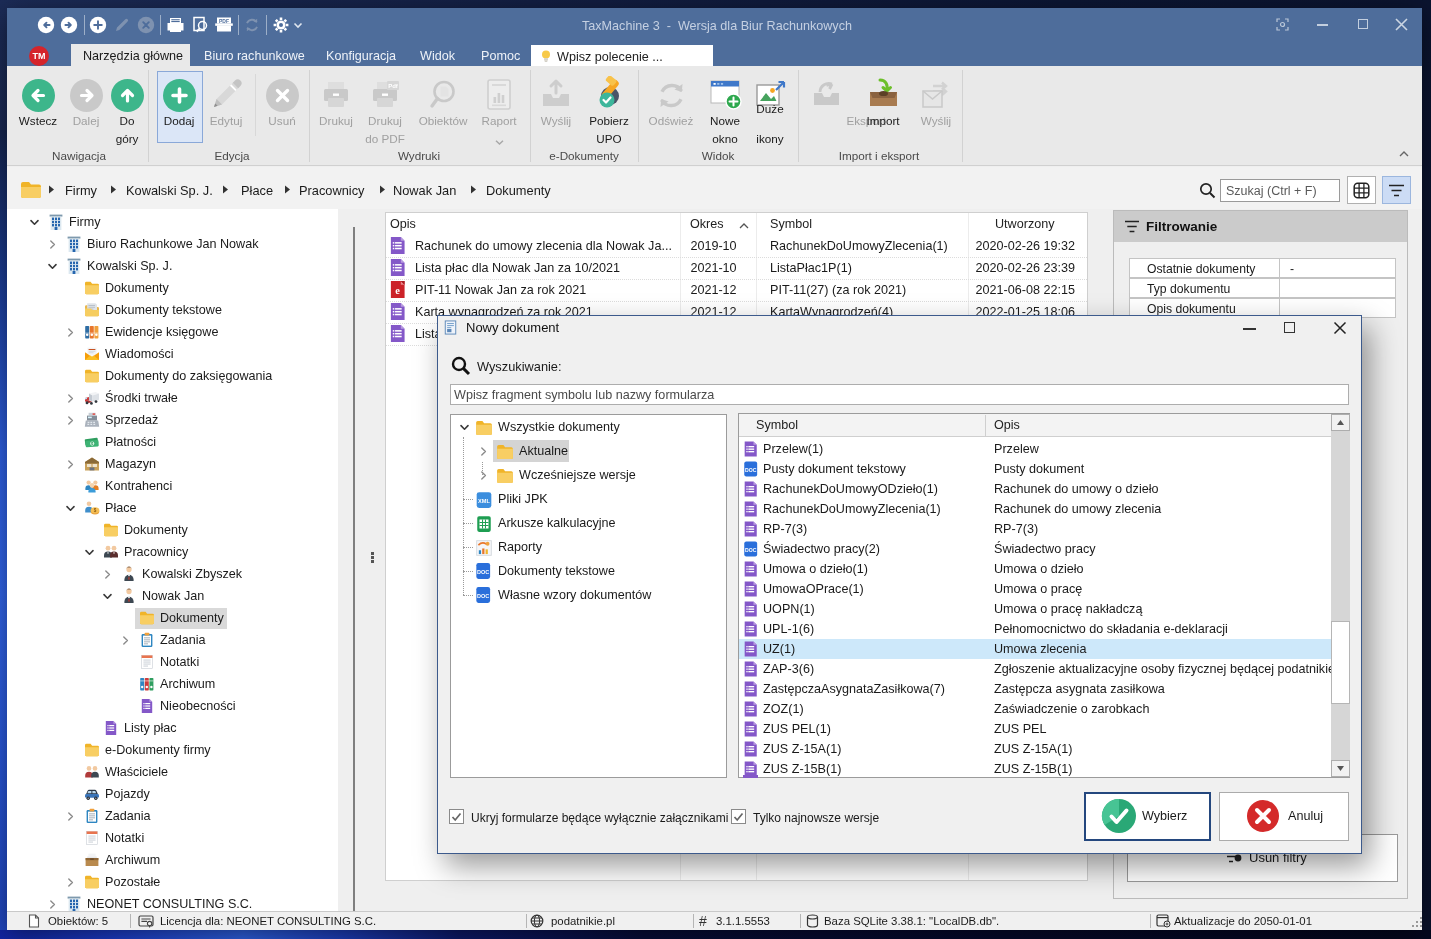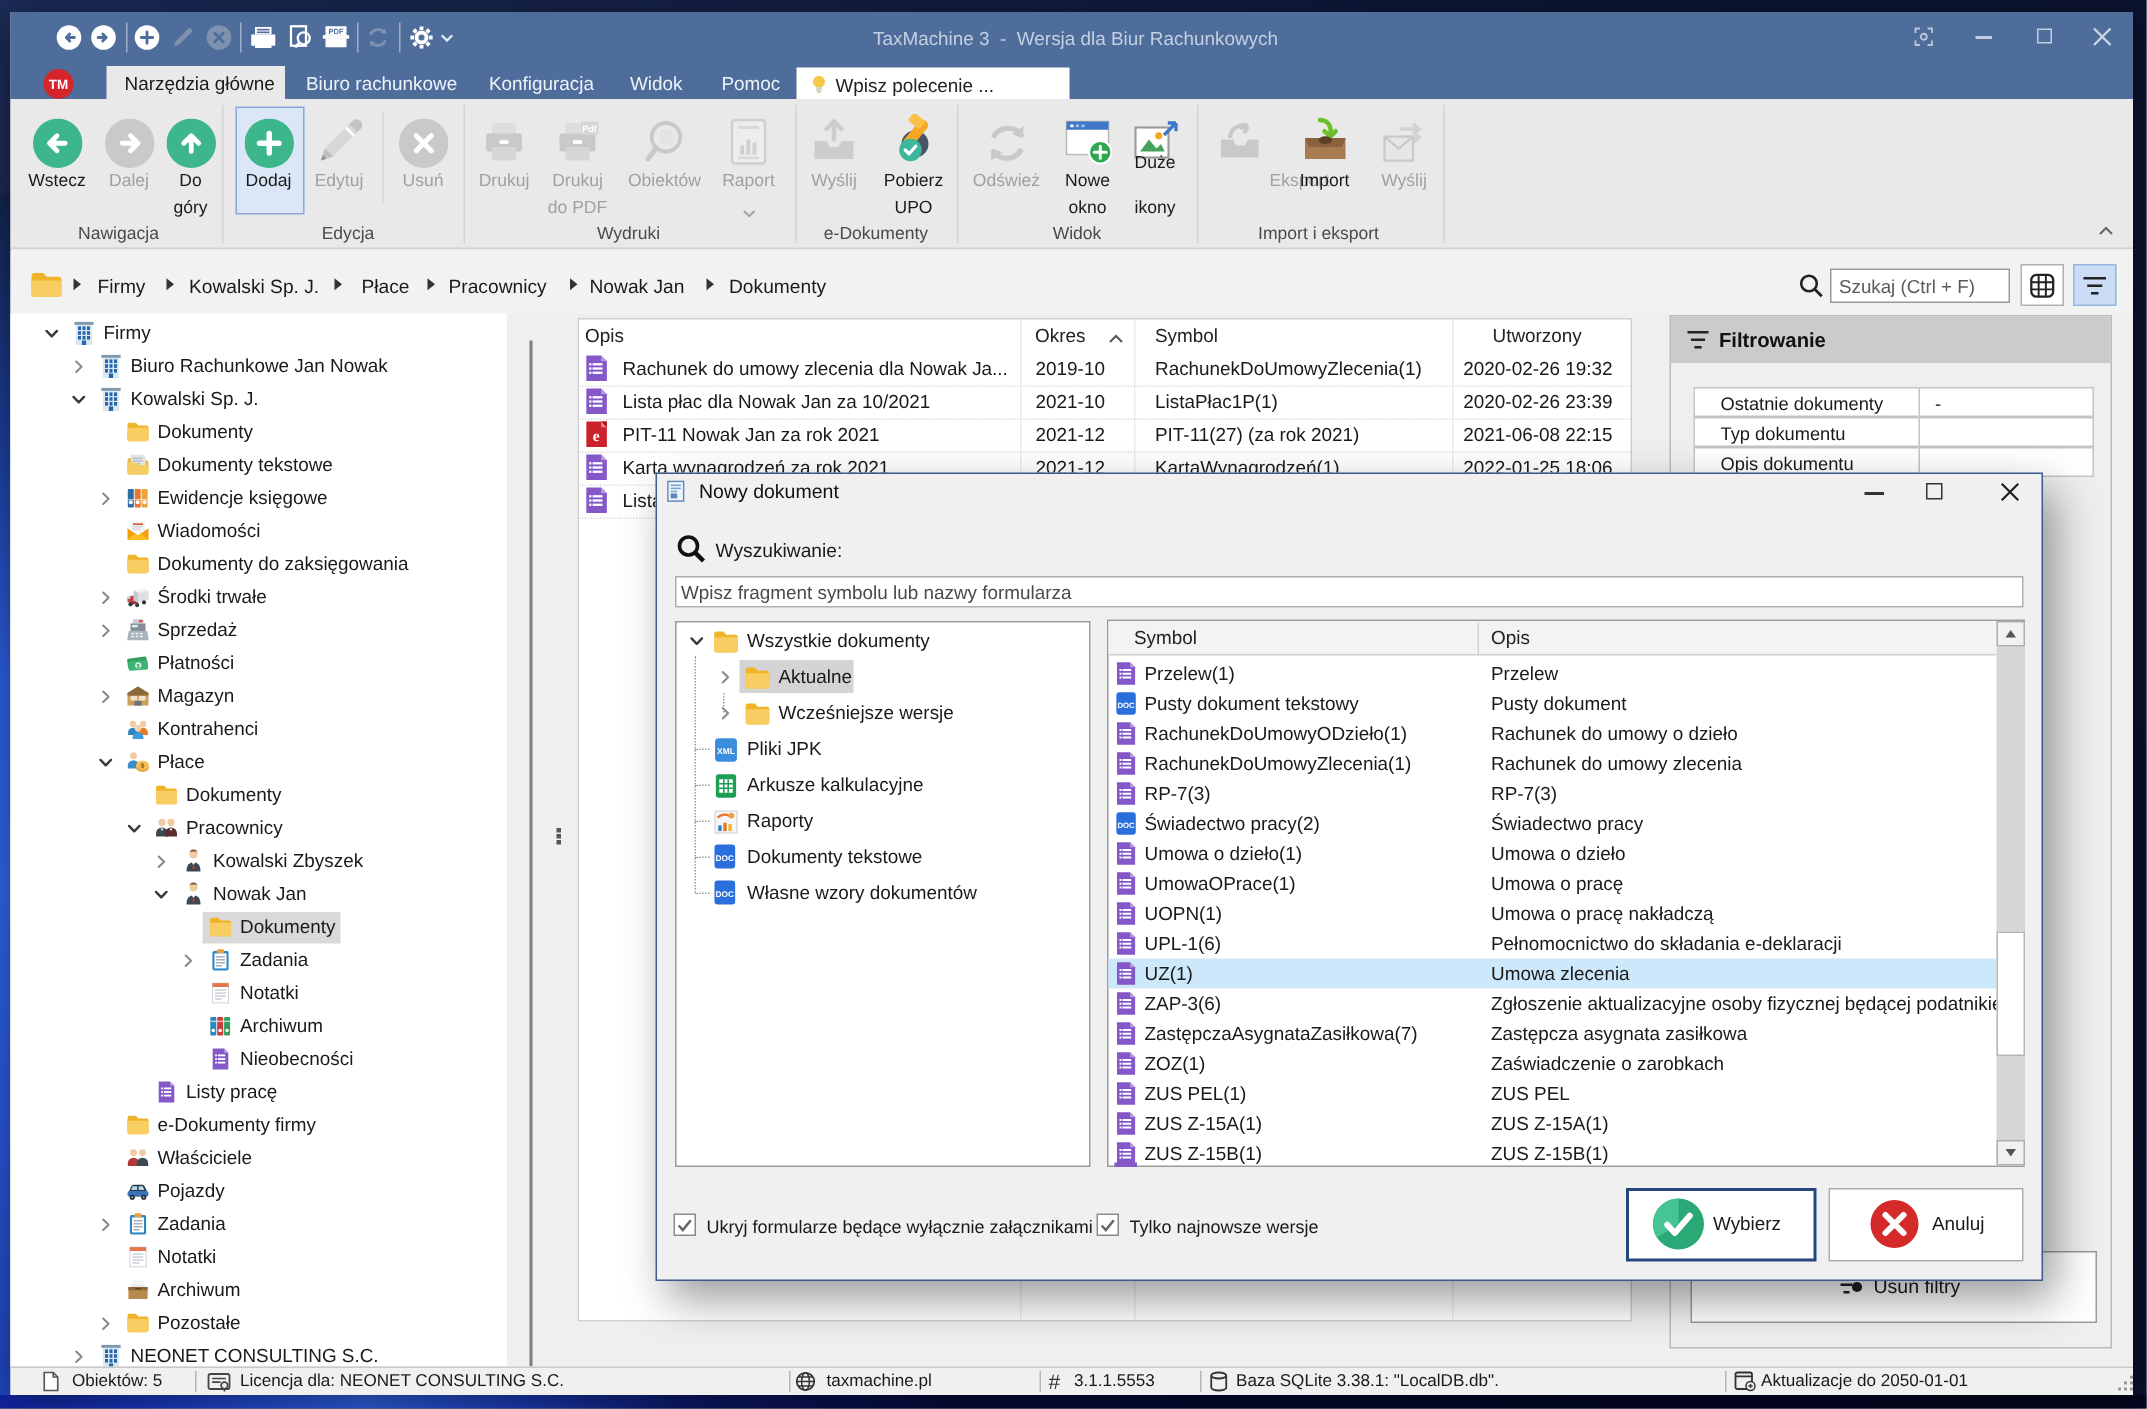--- a/index.html
+++ b/index.html
@@ -658,21 +658,21 @@
     <use href="#i-binders2"></use>
   </svg>
 <div class="a txt" style="left:160px;top:677px;font-size:12.6px">Archiwum</div>
 <svg class="ic" style="left:139px;top:698px" width="16" height="16" viewBox="0 0 16 16">
     <use href="#i-formpurple"></use>
   </svg>
 <div class="a txt" style="left:160px;top:699px;font-size:12.6px">Nieobecności</div>
 <svg class="ic" style="left:103px;top:720px" width="16" height="16" viewBox="0 0 16 16">
     <use href="#i-formpurple"></use>
   </svg>
-<div class="a txt" style="left:124px;top:721px;font-size:12.6px">Listy pracę</div>
+<div class="a txt" style="left:124px;top:721px;font-size:12.6px">Listy płac</div>
 <svg class="ic" style="left:84px;top:742px" width="16" height="16" viewBox="0 0 16 16">
     <use href="#i-folder"></use>
   </svg>
 <div class="a txt" style="left:105px;top:743px;font-size:12.6px">e-Dokumenty firmy</div>
 <svg class="ic" style="left:84px;top:764px" width="16" height="16" viewBox="0 0 16 16">
     <use href="#i-people2"></use>
   </svg>
 <div class="a txt" style="left:105px;top:765px;font-size:12.6px">Właściciele</div>
 <svg class="ic" style="left:84px;top:786px" width="16" height="16" viewBox="0 0 16 16">
     <use href="#i-car"></use>
@@ -741,21 +741,21 @@
 <div class="a txt" style="left:415px;top:283px;font-size:12.6px">PIT-11 Nowak Jan za rok 2021</div>
 <div class="a txt" style="left:676px;top:283px;width:75px;text-align:center;font-size:12.6px">2021-12</div>
 <div class="a txt" style="left:770px;top:283px;font-size:12.6px">PIT-11(27) (za rok 2021)</div>
 <div class="a txt" style="left:875px;top:283px;width:200px;text-align:right;font-size:12.6px">2021-06-08 22:15</div>
 <div class="a" style="left:386px;top:323px;width:701px;height:1px;border-top:1px dotted #dcdcdc"></div>
 <svg class="ic" style="left:389px;top:302px" width="17" height="19" viewBox="0 0 18 20">
     <use href="#i-form"></use>
   </svg>
 <div class="a txt" style="left:415px;top:305px;font-size:12.6px">Karta wynagrodzeń za rok 2021</div>
 <div class="a txt" style="left:676px;top:305px;width:75px;text-align:center;font-size:12.6px">2021-12</div>
-<div class="a txt" style="left:770px;top:305px;font-size:12.6px">KartaWynagrodzeń(1)</div>
+<div class="a txt" style="left:770px;top:305px;font-size:12.6px">KartaWynagrodzeń(4)</div>
 <div class="a txt" style="left:875px;top:305px;width:200px;text-align:right;font-size:12.6px">2022-01-25 18:06</div>
 <div class="a" style="left:386px;top:345px;width:701px;height:1px;border-top:1px dotted #dcdcdc"></div>
 <svg class="ic" style="left:389px;top:324px" width="17" height="19" viewBox="0 0 18 20">
     <use href="#i-form"></use>
   </svg>
 <div class="a txt" style="left:415px;top:327px;font-size:12.6px">Lista obecności za 01/2022</div>
 <div class="a txt" style="left:676px;top:327px;width:75px;text-align:center;font-size:12.6px">2022-01</div>
 <div class="a txt" style="left:770px;top:327px;font-size:12.6px">ListaObecności(1)</div>
 <div class="a txt" style="left:875px;top:327px;width:200px;text-align:right;font-size:12.6px">2022-01-25 18:07</div>
 <div class="a" style="left:1113px;top:210px;width:295px;height:689px;background:#efefef;border:1px solid #bbb"></div>
@@ -796,21 +796,21 @@
     <path d="M3.4 4 H12.6 M3.4 6.4 H9" stroke="#444" stroke-width="1.1"></path>
     <circle cx="11.6" cy="8.6" r="2.2" fill="none" stroke="#444" stroke-width="1.1"></circle>
     <path d="M11.6 10.8 V12.6" stroke="#444" stroke-width="1.1"></path>
   </svg>
 <div class="a txt" style="left:160px;top:915px;font-size:11.4px;color:#1a1a1a">Licencja dla: NEONET CONSULTING S.C.</div>
 <svg class="ic" style="left:530px;top:914px" width="14" height="14" viewBox="0 0 14 14">
     <circle cx="7" cy="7" r="5.8" fill="none" stroke="#333" stroke-width="1.2"></circle>
     <ellipse cx="7" cy="7" rx="2.6" ry="5.8" fill="none" stroke="#333" stroke-width="1"></ellipse>
     <path d="M1.2 7 H12.8 M2 4 H12 M2 10 H12" stroke="#333" stroke-width="1"></path>
   </svg>
-<div class="a txt" style="left:551px;top:915px;font-size:11.4px;color:#1a1a1a">taxmachine.pl</div>
+<div class="a txt" style="left:551px;top:915px;font-size:11.4px;color:#1a1a1a">podatnikie.pl</div>
 <div class="a txt" style="left:699px;top:913px;font-size:14px;color:#333">#</div>
 <div class="a txt" style="left:716px;top:915px;font-size:11.4px;color:#1a1a1a">3.1.1.5553</div>
 <svg class="ic" style="left:806px;top:914px" width="13" height="14" viewBox="0 0 13 14">
     <ellipse cx="6.5" cy="3" rx="5" ry="2" fill="none" stroke="#333" stroke-width="1.2"></ellipse>
     <path d="M1.5 3 V11 a5 2 0 0 0 10 0 V3" fill="none" stroke="#333" stroke-width="1.2"></path>
   </svg>
 <div class="a txt" style="left:824px;top:915px;font-size:11.4px;color:#1a1a1a">Baza SQLite 3.38.1: "LocalDB.db".</div>
 <svg class="ic" style="left:1156px;top:914px" width="15" height="14" viewBox="0 0 15 14">
     <rect x="1" y="1" width="11" height="11" rx="1.4" fill="none" stroke="#333" stroke-width="1.2"></rect>
     <path d="M1 3.6 H12" stroke="#333" stroke-width="1.2"></path>

